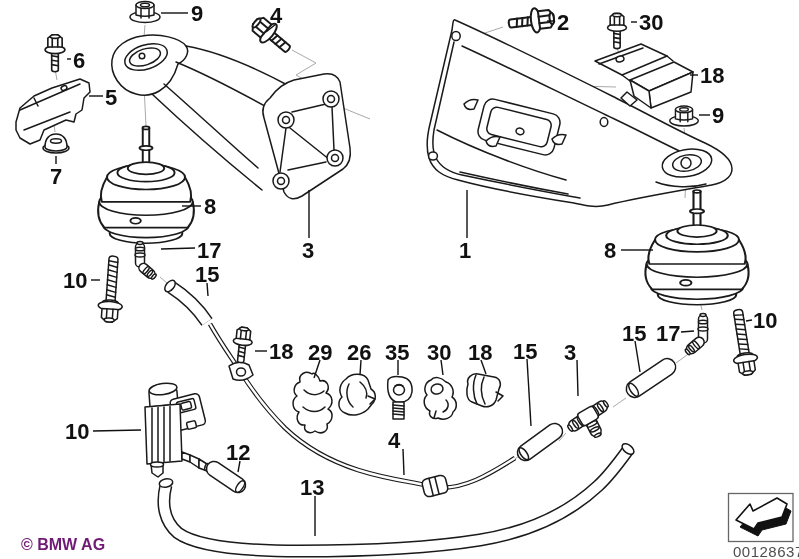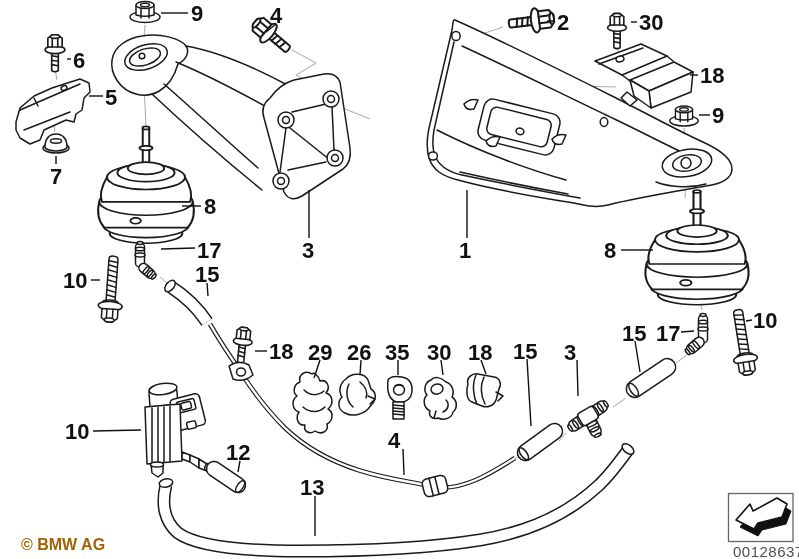--- a/index.html
+++ b/index.html
@@ -5,21 +5,21 @@
   html,body{margin:0;padding:0;background:#fff;}
   #stage{position:relative;width:799px;height:559px;background:#fff;overflow:hidden;
          font-family:"Liberation Sans",sans-serif;}
   #art{position:absolute;left:0;top:0;}
   svg .s{fill:none;stroke:#1a1a1a;stroke-width:1.5;stroke-linejoin:round;stroke-linecap:round;}
   svg .f{fill:#fff;stroke:#1a1a1a;stroke-width:1.5;stroke-linejoin:round;stroke-linecap:round;}
   svg .faint{fill:none;stroke:#a9a9a9;stroke-width:1;}
   svg .ld{stroke:#111;stroke-width:1.4;}
   .callout{position:absolute;font-weight:bold;font-size:22px;line-height:1;color:#111;
            white-space:nowrap;cursor:pointer;}
-  .copyright{position:absolute;left:21px;top:536px;font-size:16px;font-weight:600;color:#a16207;}
+  .copyright{position:absolute;left:21px;top:536px;font-size:16px;font-weight:600;color:#701a75;}
   .imgnum{position:absolute;left:733px;top:543px;font-size:15px;color:#4e4e4e;letter-spacing:.5px;}
 </style>
 </head>
 <body>
 
 <div id="stage">
 
 <svg id="art" width="799" height="559" viewBox="0 0 799 559">
 
   <defs>

